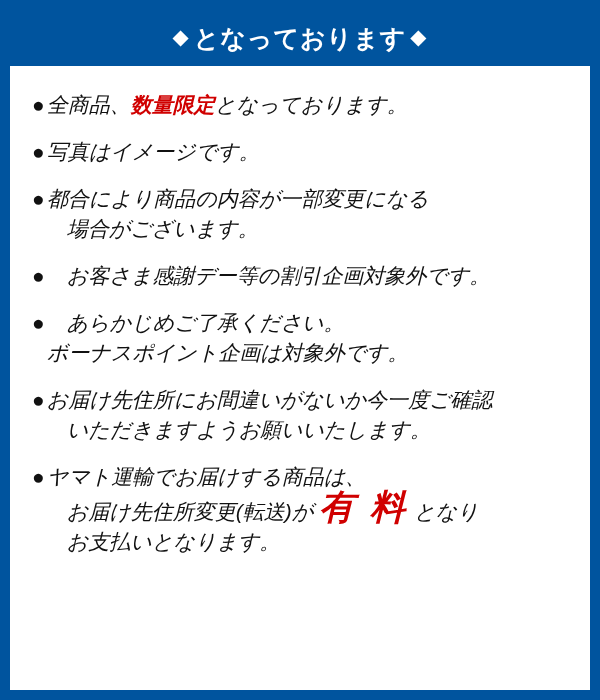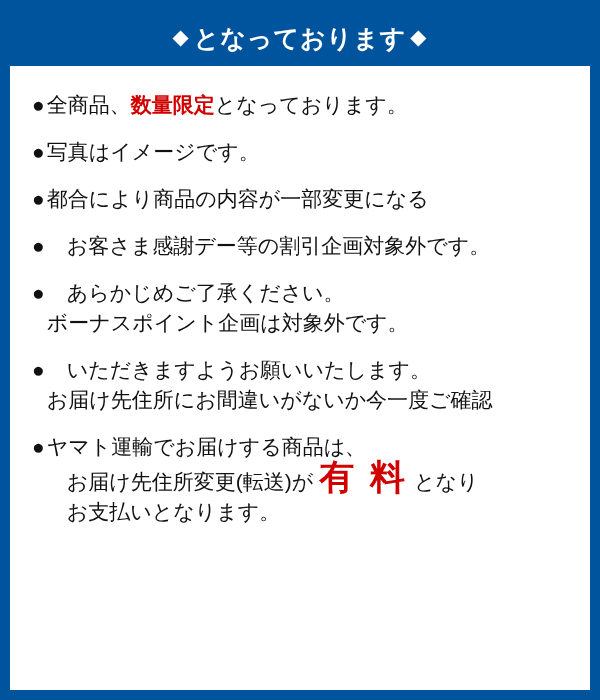--- a/index.html
+++ b/index.html
@@ -48,20 +48,21 @@
   }
   .bullet {
     flex: 0 0 auto;
     font-size: 21px;
     line-height: 30px;
     color: #111111;
     margin-right: 2px;
   }
   .lines {
     flex: 1 1 auto;
+    font-style: italic;
   }
   .line {
     font-size: 21px;
     line-height: 30px;
     color: #111111;
     white-space: nowrap;
   }
   .line.indent {
     padding-left: 20px;
   }
@@ -98,40 +99,41 @@
       <div class="notice-item">
         <span class="bullet">●</span>
         <div class="lines">
           <div class="line"><span>写真はイメージです。</span></div>
         </div>
       </div>
       <div class="notice-item">
         <span class="bullet">●</span>
         <div class="lines">
           <div class="line"><span>都合により商品の内容が一部変更になる</span></div>
+          <div class="line indent"><span>場合がございます。</span></div>
         </div>
       </div>
       <div class="notice-item">
         <span class="bullet">●</span>
         <div class="lines">
           <div class="line indent"><span>お客さま感謝デー等の割引企画対象外です。</span></div>
         </div>
       </div>
       <div class="notice-item">
         <span class="bullet">●</span>
         <div class="lines">
           <div class="line indent"><span>あらかじめご了承ください。</span></div>
           <div class="line"><span>ボーナスポイント企画は対象外です。</span></div>
         </div>
       </div>
       <div class="notice-item">
         <span class="bullet">●</span>
         <div class="lines">
+          <div class="line"><span>お届け先住所にお間違いがないか今一度ご確認</span></div>
           <div class="line indent"><span>いただきますようお願いいたします。</span></div>
-          <div class="line"><span>お届け先住所にお間違いがないか今一度ご確認</span></div>
         </div>
       </div>
       <div class="notice-item">
         <span class="bullet">●</span>
         <div class="lines">
           <div class="line"><span>ヤマト運輸でお届けする商品は、</span></div>
           <div class="line indent"><span>お届け先住所変更(転送)が</span><span class="em-big-red">有 料</span><span>となり</span></div>
           <div class="line indent"><span>お支払いとなります。</span></div>
         </div>
       </div>

